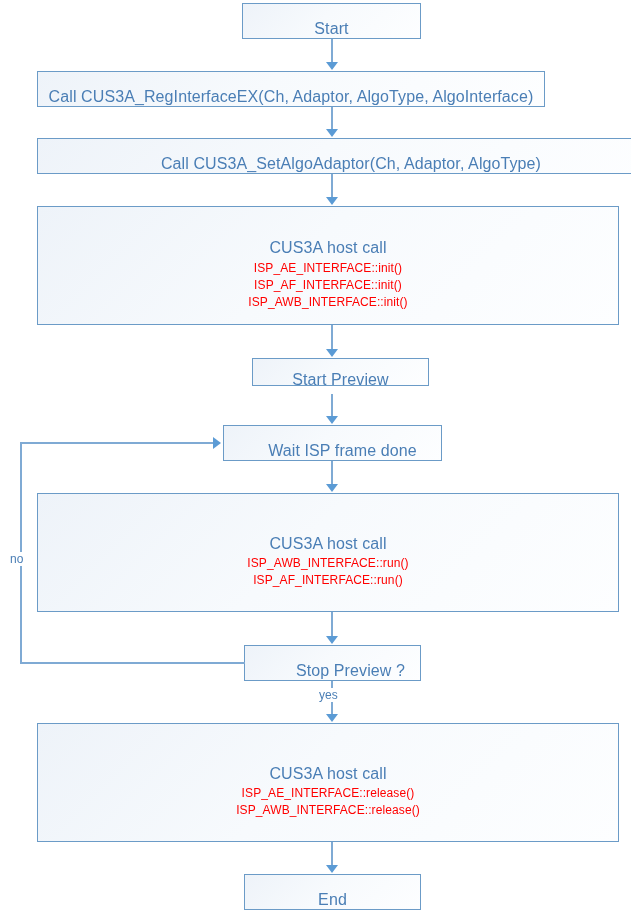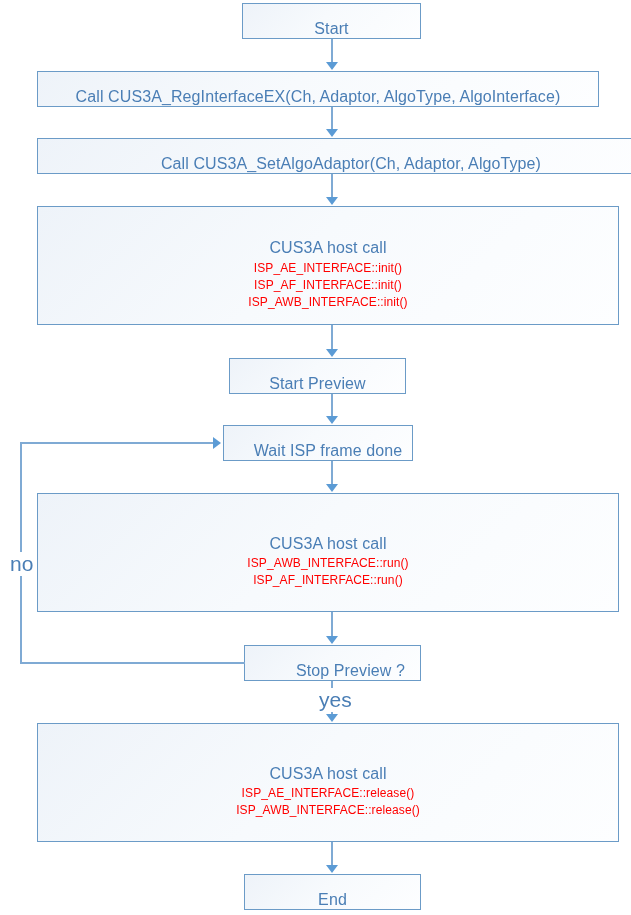--- a/index.html
+++ b/index.html
@@ -61,65 +61,65 @@
   .arrow-right {
     position: absolute;
     width: 0; height: 0;
     border-top: 6px solid transparent;
     border-bottom: 6px solid transparent;
     border-left: 8px solid #5B9BD5;
   }
   .edge-label {
     position: absolute;
     color: #4A7EB5;
-    font-size: 21px;
+    font-size: 12px;
     background: #ffffff;
     padding: 0 2px;
     white-space: nowrap;
   }
 </style>
 </head>
 <body>
 
 <div id="flow">
 
   <div class="node" style="left:242px; top:3px; width:179px; height:36px;">
     <span class="title">Start</span>
   </div>
   <div class="conn v" style="left:331px; top:39px; height:24px;"></div>
   <div class="arrow-down" style="left:326px; top:62px;"></div>
 
-  <div class="node" style="left:37px; top:71px; width:562px; height:36px;">
+  <div class="node" style="left:37px; top:71px; width:508px; height:36px;">
     <span class="title">Call CUS3A_RegInterfaceEX(Ch, Adaptor, AlgoType, AlgoInterface)</span>
   </div>
   <div class="conn v" style="left:331px; top:107px; height:23px;"></div>
   <div class="arrow-down" style="left:326px; top:129px;"></div>
 
   <div class="node" style="left:37px; top:138px; width:628px; height:36px;">
     <span class="title">Call CUS3A_SetAlgoAdaptor(Ch, Adaptor, AlgoType)</span>
   </div>
   <div class="conn v" style="left:331px; top:174px; height:24px;"></div>
   <div class="arrow-down" style="left:326px; top:197px;"></div>
 
   <div class="node" style="left:37px; top:206px; width:582px; height:119px;">
     <span class="title">CUS3A host call</span>
     <span class="call">ISP_AE_INTERFACE::init()</span>
     <span class="call">ISP_AF_INTERFACE::init()</span>
     <span class="call">ISP_AWB_INTERFACE::init()</span>
   </div>
   <div class="conn v" style="left:331px; top:325px; height:25px;"></div>
   <div class="arrow-down" style="left:326px; top:349px;"></div>
 
-  <div class="node" style="left:229px; top:358px; width:177px; height:36px;">
+  <div class="node" style="left:252px; top:358px; width:177px; height:28px;">
     <span class="title">Start Preview</span>
   </div>
   <div class="conn v" style="left:331px; top:394px; height:23px;"></div>
   <div class="arrow-down" style="left:326px; top:416px;"></div>
 
-  <div class="node" style="left:223px; top:425px; width:190px; height:36px;padding-left:20px;">
+  <div class="node" style="left:223px; top:425px; width:219px; height:36px;padding-left:20px;">
     <span class="title">Wait ISP frame done</span>
   </div>
   <div class="conn v" style="left:331px; top:461px; height:24px;"></div>
   <div class="arrow-down" style="left:326px; top:484px;"></div>
 
   <div class="node" style="left:37px; top:493px; width:582px; height:119px;">
     <span class="title">CUS3A host call</span>
     <span class="call">ISP_AWB_INTERFACE::run()</span>
     <span class="call">ISP_AF_INTERFACE::run()</span>
   </div>

